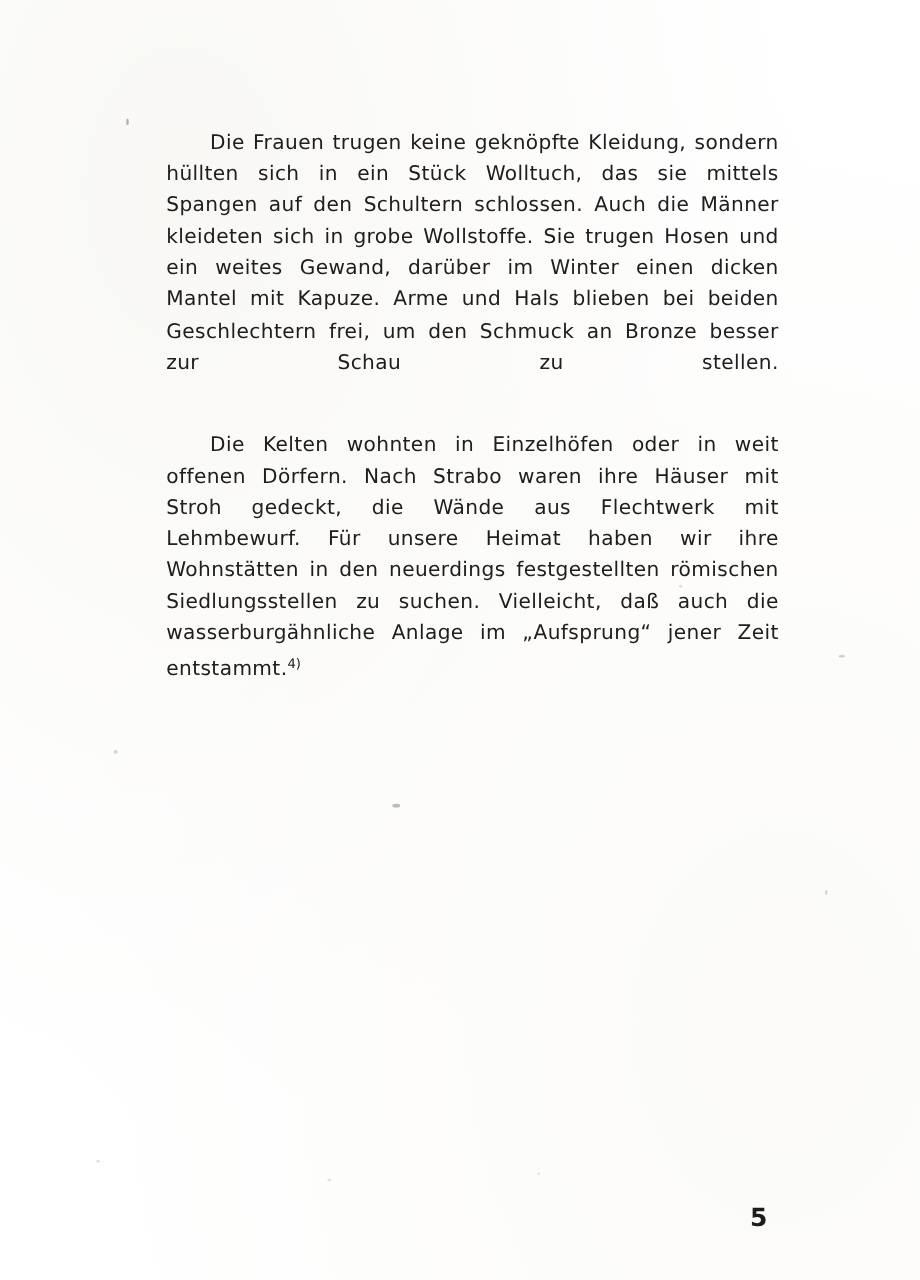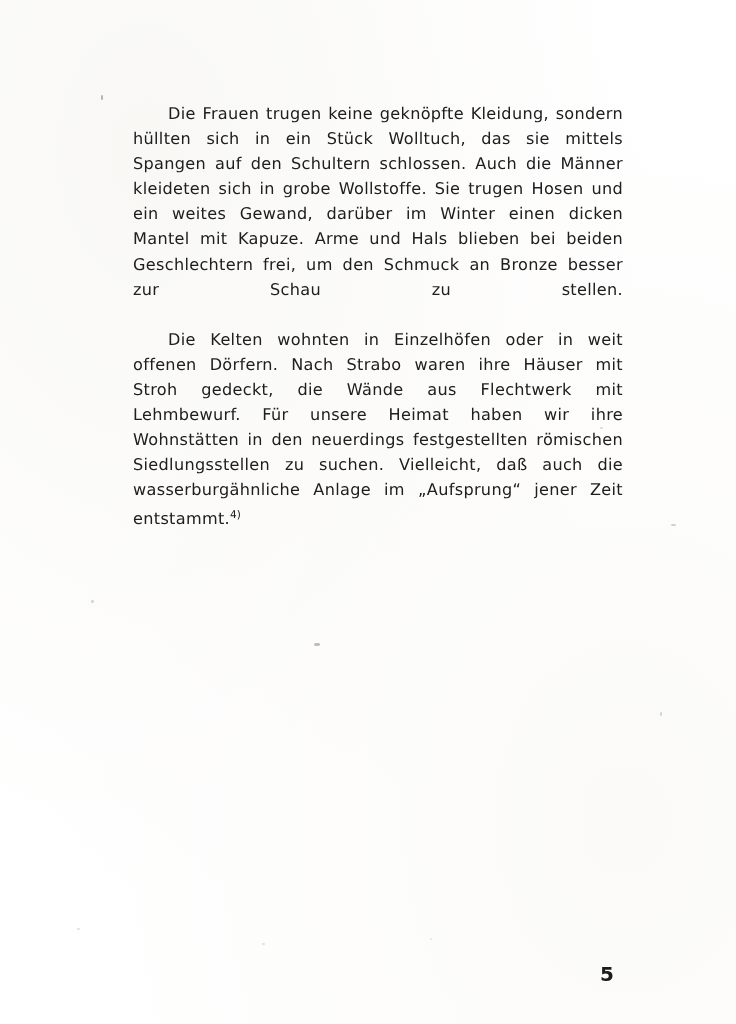--- a/index.html
+++ b/index.html
@@ -42,21 +42,21 @@
     line-height: 25.1px;
     color: #2a2a2a;
     letter-spacing: 0.02em;
     word-spacing: 0.04em;
     -webkit-font-smoothing: none;
     text-rendering: geometricPrecision;
     text-indent: 35px;
     filter: contrast(1.12) brightness(0.97);
   }
   .para + .para {
-    margin-top: 0;
+    margin-top: 16px;
   }
   .para:last-of-type {
     text-align: justify;
   }
   
   .para::after {
     content: "";
     display: inline-block;
     width: 100%;
   }

